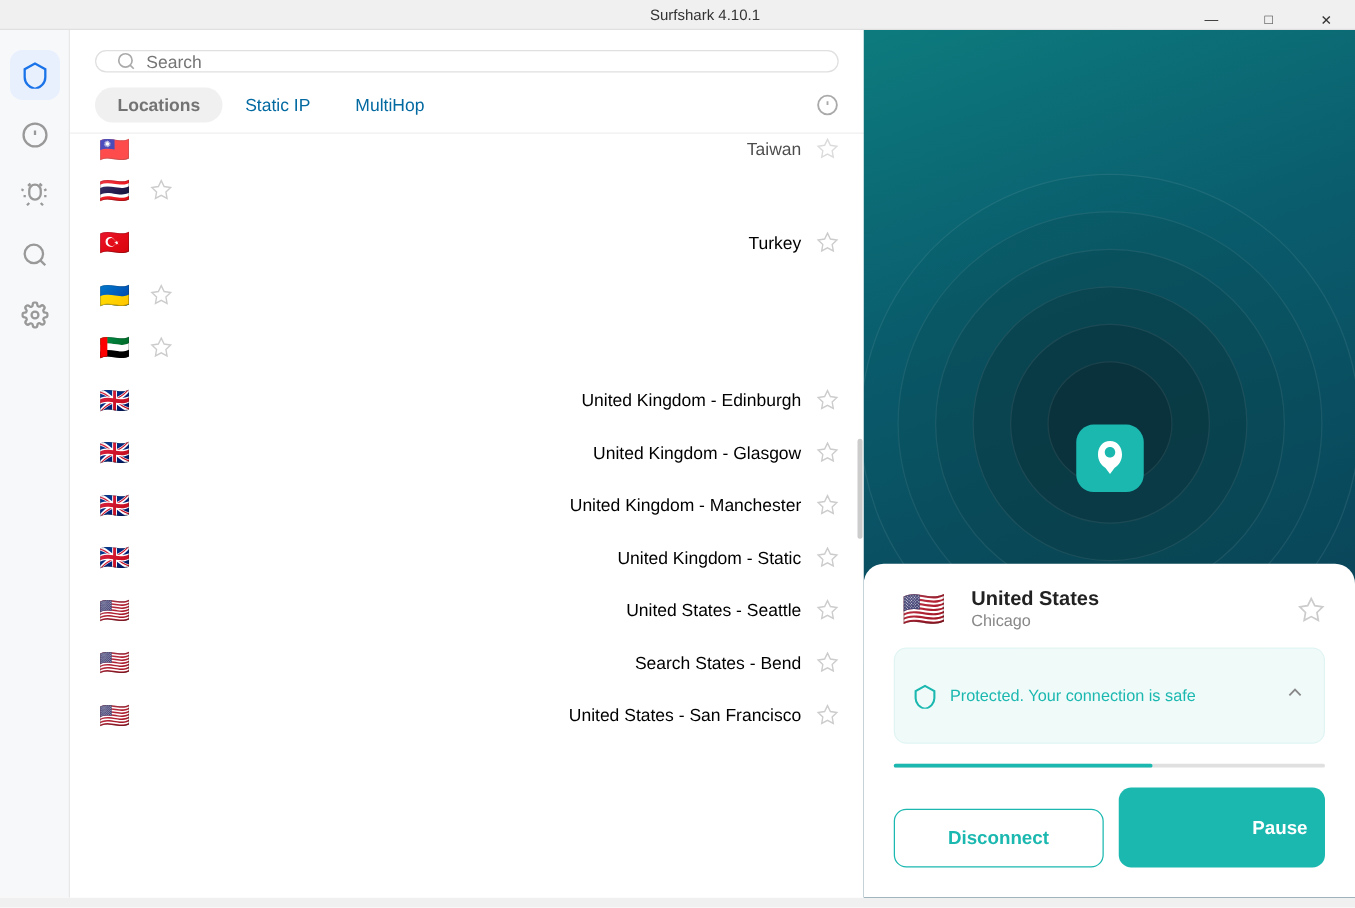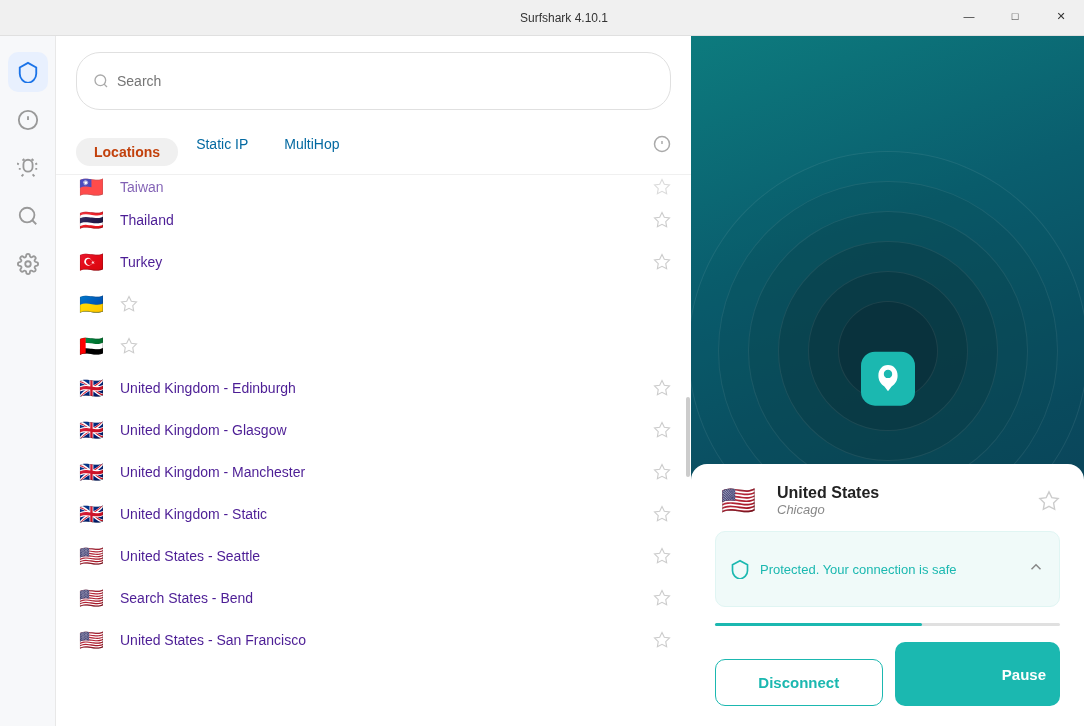--- a/index.html
+++ b/index.html
@@ -8,21 +8,21 @@
       height: 726px;
       font-family: -apple-system, BlinkMacSystemFont, 'Segoe UI', sans-serif;
       background: #f0f0f0;
       overflow: hidden;
       position: relative;
     }
 
     
     .title-bar {
       width: 100%;
-      height: 36px;
+      height: 24px;
       background: #f0f0f0;
       display: flex;
       align-items: center;
       justify-content: center;
       position: relative;
       border-bottom: 1px solid #e0e0e0;
       padding-left: 44px;
     }
     .title-text {
       font-size: 12px;
@@ -96,21 +96,21 @@
 
     
     .search-bar {
       padding: 16px 20px 12px;
     }
     .search-input-wrap {
       display: flex;
       align-items: center;
       border: 1.5px solid #e0e0e0;
       border-radius: 24px;
-      padding: 20px 16px;
+      padding: 0 16px;
       gap: 8px;
     }
     .search-input-wrap input {
       border: none;
       outline: none;
       font-size: 14px;
       color: #555;
       width: 100%;
       background: transparent;
     }
@@ -132,23 +132,22 @@
       font-size: 14px;
       font-weight: 500;
       cursor: pointer;
       color: #0369a1;
       border-radius: 20px;
       border: none;
       background: transparent;
     }
     .tab-item.active {
       background: #f0f0f0;
-      color: #c2410c;
+      color: #737373;
       font-weight: 600;
-      margin-top: 16px;
     }
     .info-icon {
       margin-left: auto;
       color: #aaa;
       cursor: pointer;
       display: flex;
       align-items: center;
     }
 
     
@@ -182,21 +181,22 @@
       border-radius: 2px;
       overflow: hidden;
       display: flex;
       align-items: center;
       justify-content: center;
       font-size: 20px;
     }
     .location-name {
       flex: 1;
       font-size: 14px;
-      color: #4c1d95;
+      color: #000000;
+      text-align: right;
     }
     .star-icon {
       color: #ccc;
       cursor: pointer;
       flex-shrink: 0;
     }
 
     
     .location-item.partial {
       opacity: 0.7;
@@ -287,21 +287,20 @@
       flex: 1;
     }
     .connected-country {
       font-size: 16px;
       font-weight: 600;
       color: #222;
     }
     .connected-city {
       font-size: 13px;
       color: #888;
-      font-style: italic;
     }
     .connected-star {
       color: #ccc;
       cursor: pointer;
     }
 
     
     .protected-status {
       display: flex;
       align-items: center;
@@ -458,21 +457,20 @@
       <div class="location-item partial" style="overflow:hidden;height:24px;">
         <div class="flag-icon">🇹🇼</div>
         <span class="location-name">Taiwan</span>
         <svg class="star-icon" width="18" height="18" viewBox="0 0 24 24" fill="none" stroke="#ccc" stroke-width="1.5">
             <polygon points="12 2 15.09 8.26 22 9.27 17 14.14 18.18 21.02 12 17.77 5.82 21.02 7 14.14 2 9.27 8.91 8.26 12 2"></polygon>
           </svg>
       </div>
 
       <div class="location-item">
         <div class="flag-icon">🇹🇭</div>
-        <span class="location-name">Thailand</span>
         <svg class="star-icon" width="18" height="18" viewBox="0 0 24 24" fill="none" stroke="#ccc" stroke-width="1.5">
             <polygon points="12 2 15.09 8.26 22 9.27 17 14.14 18.18 21.02 12 17.77 5.82 21.02 7 14.14 2 9.27 8.91 8.26 12 2"></polygon>
           </svg>
       </div>
 
       <div class="location-item">
         <div class="flag-icon">🇹🇷</div>
         <span class="location-name">Turkey</span>
         <svg class="star-icon" width="18" height="18" viewBox="0 0 24 24" fill="none" stroke="#ccc" stroke-width="1.5">
             <polygon points="12 2 15.09 8.26 22 9.27 17 14.14 18.18 21.02 12 17.77 5.82 21.02 7 14.14 2 9.27 8.91 8.26 12 2"></polygon>

